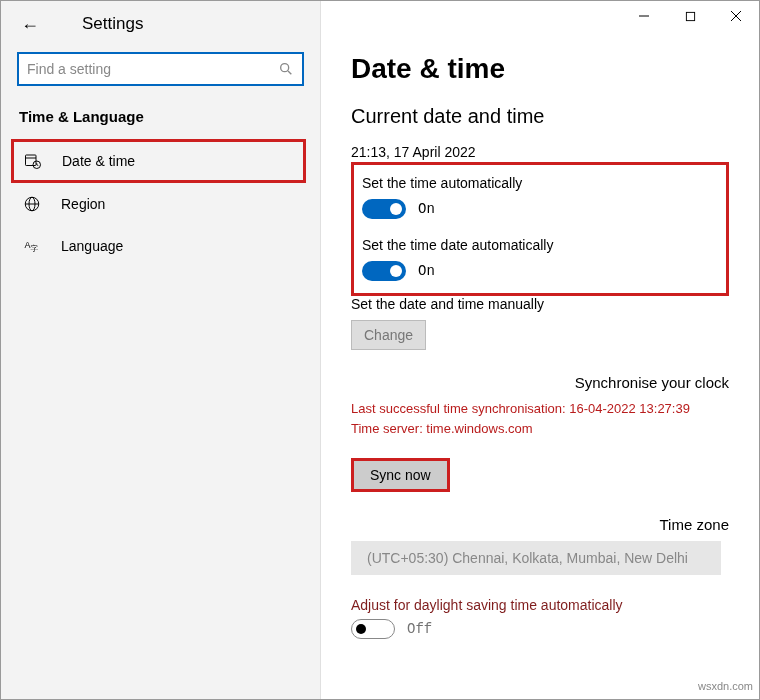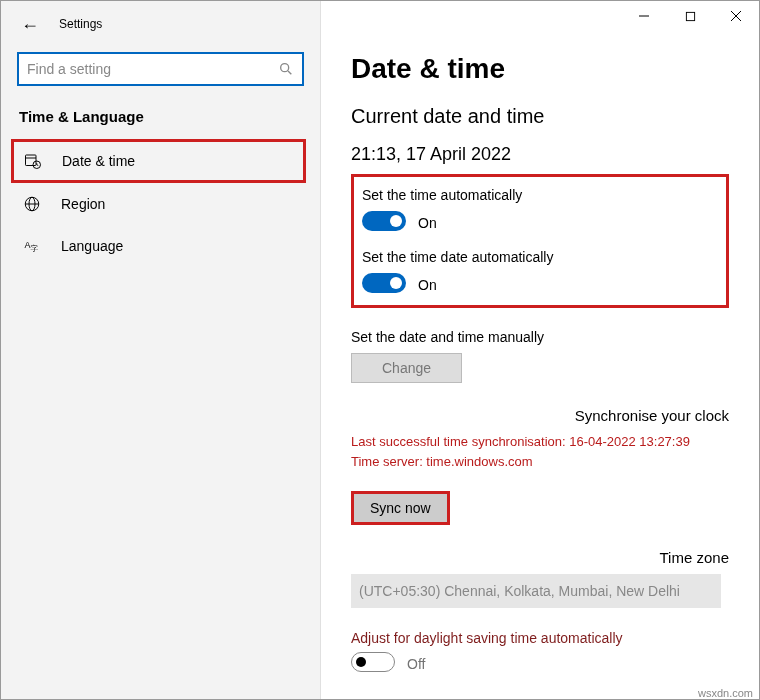--- a/index.html
+++ b/index.html
@@ -32,21 +32,22 @@
       display: flex;
       align-items: center;
       padding: 4px 12px 12px 20px;
     }
     .back-arrow {
       font-size: 18px;
       margin-right: 20px;
       cursor: pointer;
     }
     .title-text {
-      font-size: 12px;
+      font-size: 17px;
+      margin-left: 23px;
     }
     .home-row {
       display: flex;
       align-items: center;
       padding: 12px 20px;
       cursor: pointer;
     }
     .home-row .icon, .nav-item .icon {
       width: 22px;
       margin-right: 18px;
@@ -114,26 +115,26 @@
       font-weight: 600;
       margin-top: 34px;
       margin-bottom: 20px;
     }
     .section-title {
       font-size: 20px;
       font-weight: 400;
       margin-bottom: 16px;
     }
     .datetime-now {
-      font-size: 18px;
-      margin-bottom: 9px;
+      font-size: 14px;
+      margin-bottom: 2px;
     }
     .toggle-block { margin-bottom: 18px; }
     .toggle-label { font-size: 14px; margin-bottom: 8px; display: block; }
-    .toggle-row { display: flex; align-items: flex-end; }
+    .toggle-row { display: flex; align-items: center; font-family: Liberation Mono, monospace; }
     .toggle {
       width: 44px; height: 20px;
       border-radius: 10px;
       position: relative;
       cursor: pointer;
       margin-right: 12px;
     }
     .toggle.on { background: #0067c0; }
     .toggle.on::after {
       content: ""; position: absolute;
@@ -144,53 +145,53 @@
     .toggle.off::after {
       content: ""; position: absolute;
       width: 10px; height: 10px; border-radius: 50%;
       background: #000; left: 4px; top: 4px;
     }
     .toggle-state { font-size: 14px; }
     .btn {
       display: inline-block;
       background: #ccc;
       border: 1px solid #bbb;
-      padding: 6px 30px;
+      padding: 6px 12px;
       font-size: 14px;
       cursor: pointer;
     }
     .btn.disabled { color: #777; background: #ddd; cursor: default; }
     .section-sub {
       font-size: 15px;
       font-weight: 400;
       margin-top: 24px;
       margin-bottom: 8px;
       text-align: right;
     }
     .sync-text { font-size: 13px; color: #b91c1c; line-height: 1.5; margin-bottom: 20px;}
     .red-outline-group {
       border: 3px solid #cc1f1f;
       padding: 10px 14px 12px 8px;
-      margin-bottom: 21px;
+      margin-bottom: 0;
     }
     .sync-btn-wrap .btn { border: 3px solid #cc1f1f; padding: 6px 16px; background: #ccc; color:#000;text-align:center;}
     .tz-select {
       display: flex; align-items: center;
       background: #e6e6e6;
       color: #888;
       height: 34px;
-      padding: 0 8px;
+      padding: 0 16px;
       margin-top: 6px;
       width: 370px;
     }
     .dst-label { color: #7f1d1d; margin-top: 22px; font-size: 14px; }
     .off-toggle-row { margin-top: 6px; }
     .attribution {
       position: absolute;
-      right: 6px; bottom: 0;
+      right: 6px; bottom: 7px;
       font-size: 11px;
       color: #888;
     }
     svg { display: block; }
   </style>
 </head>
 <body>
 
 <div class="window">
   <div class="sidebar">

